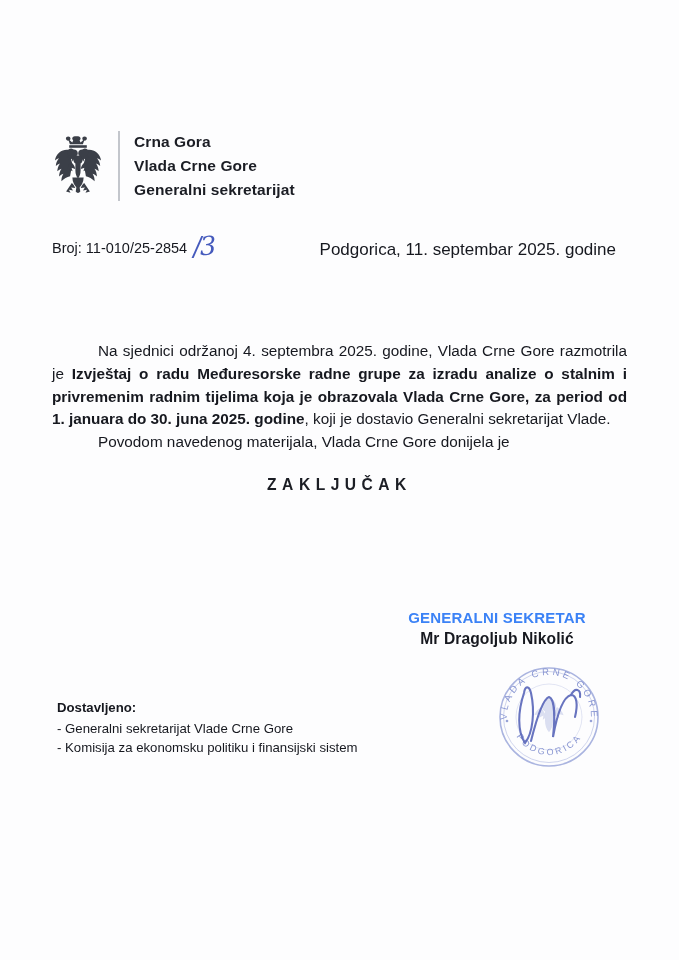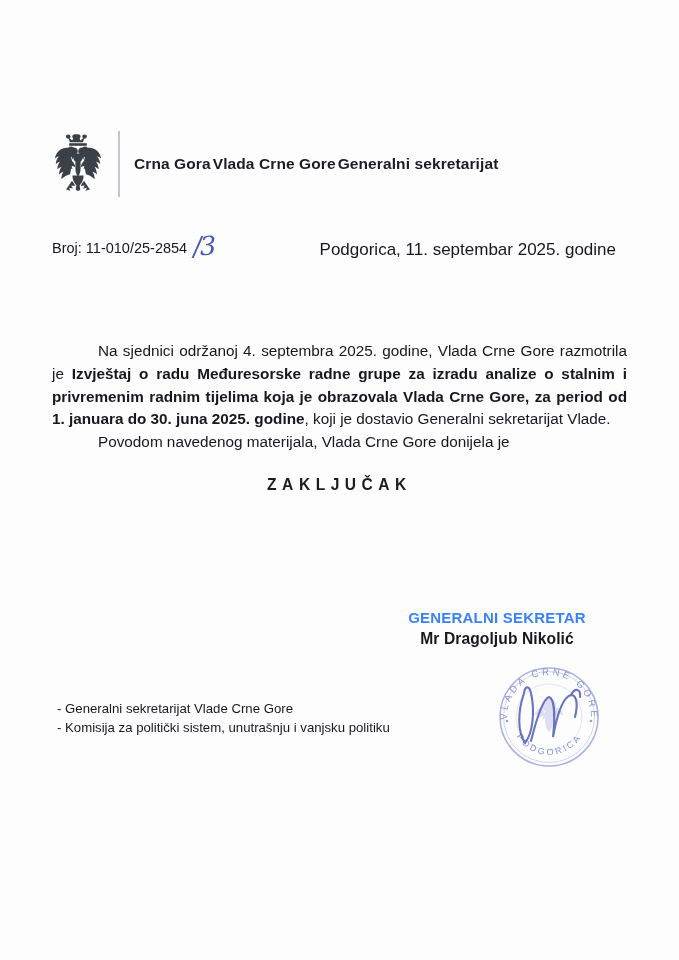--- a/index.html
+++ b/index.html
@@ -38,21 +38,21 @@
   }
   .lh-rule {
     width: 2px;
     align-self: stretch;
     background: #c3c6cc;
     margin-left: 12px;
     margin-right: 14px;
   }
   .lh-lines {
     display: flex;
-    flex-direction: row;
+    flex-direction: column;
     justify-content: center;
     gap: 2px;
   }
   .lh-line {
     font-size: 15.5px;
     font-weight: bold;
     letter-spacing: 0.1px;
     color: #1b1d24;
     line-height: 1.42;
     white-space: nowrap;
@@ -261,17 +261,18 @@
       <path d="M54 52c-3 2-5.4 4.8-6.6 8.2l5.6-1.4-1.6 4.2 5-2.4-.6 4.2 4-3zM70 52c3 2 5.4 4.8 6.6 8.2l-5.6-1.4 1.6 4.2-5-2.4.6 4.2-4-3z"></path>
     </g>
     <g fill="none" stroke="#2f3fa8" stroke-width="2.1" stroke-linecap="round" opacity="0.92">
       <path d="M37 38 C 31 56, 30 76, 38 88 C 46 78, 48 56, 44 38 C 42 30, 38 31, 37 38 Z"></path>
       <path d="M44 86 C 50 62, 56 44, 62 42 C 68 44, 68 64, 66 82 C 70 60, 76 42, 84 40 C 90 40, 91 50, 88 62"></path>
       <path d="M84 40 C 88 32, 94 34, 93 42"></path>
     </g>
   </svg>
 
   <div class="dist">
+    <div class="dist-title">Dostavljeno:</div>
     <div class="dist-item">- Generalni sekretarijat Vlade Crne Gore</div>
-    <div class="dist-item">- Komisija za politički sistem, unutrašnju i vanjsku politiku</div>
+    <div class="dist-item">- Komisija za ekonomsku politiku i finansijski sistem</div>
   </div>
 
 </div>
 
 </body></html>

